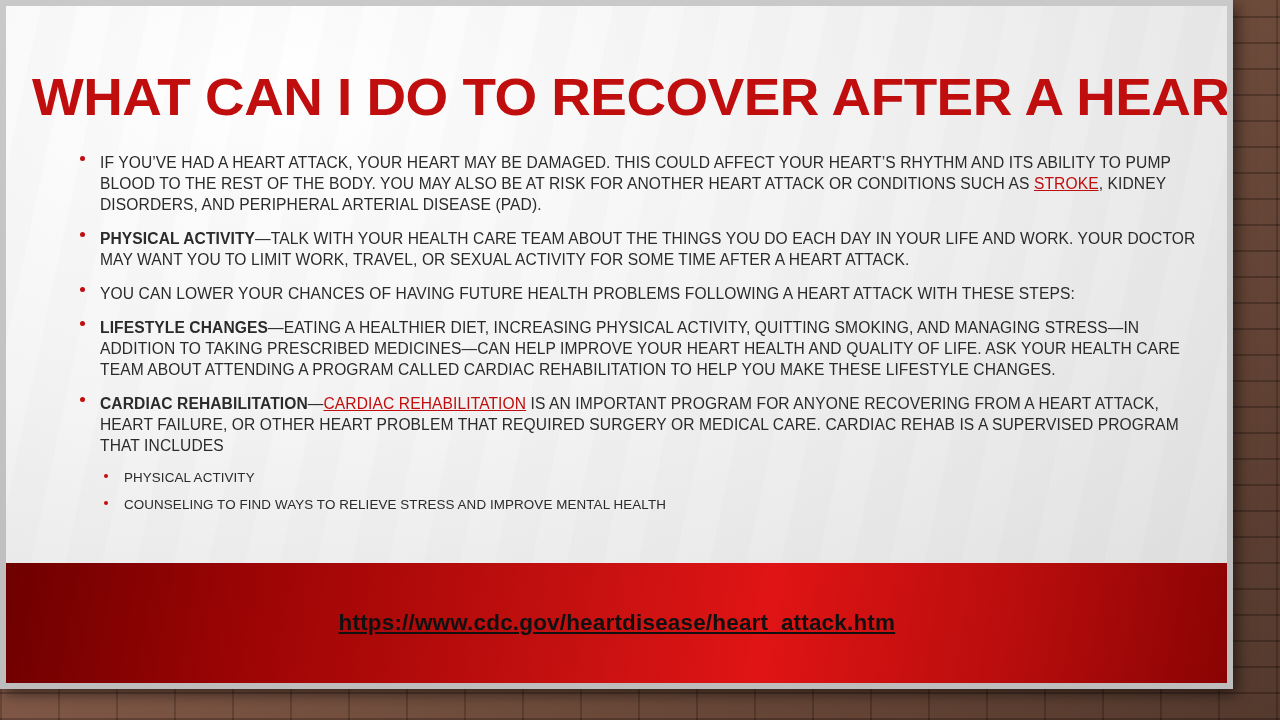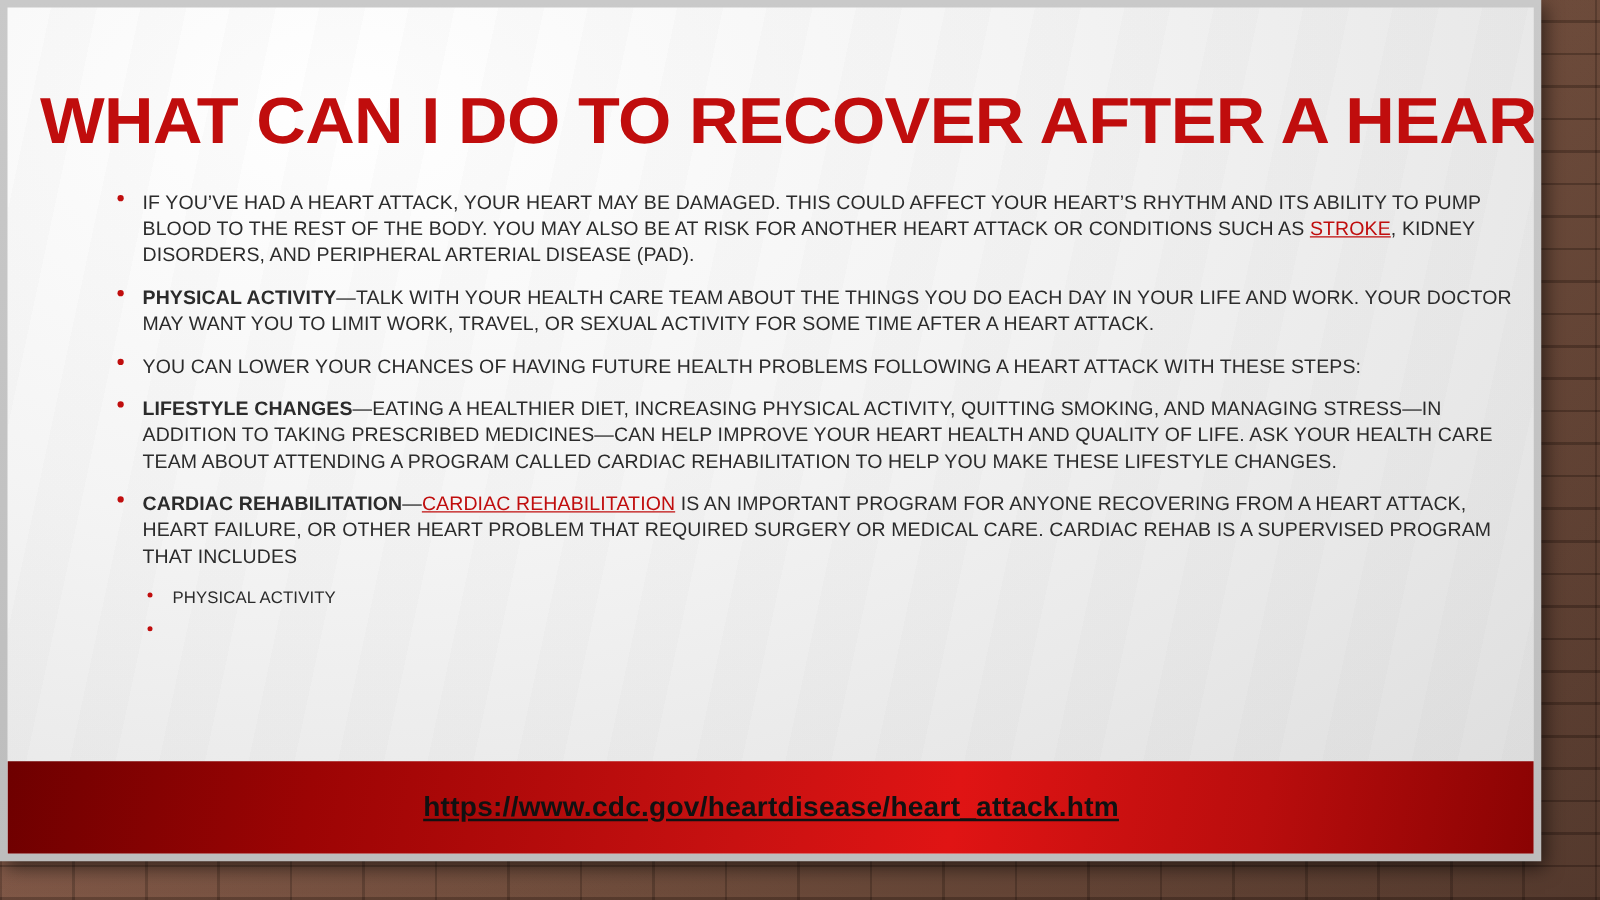--- a/index.html
+++ b/index.html
@@ -52,21 +52,21 @@
     font-size: 52px;
     line-height: 58px;
     letter-spacing: -0.5px;
     text-transform: uppercase;
     transform: scaleX(1.055);
     transform-origin: left center;
     white-space: nowrap;
   }
   .body {
     position: absolute;
-    left: 82px; top: 146px;
+    left: 68px; top: 146px;
     width: 1125px;
   }
   .bullet {
     position: relative;
     padding-left: 26px;
     margin-bottom: 13px;
     color: #2b2b2b;
     font-size: 15.6px;
     line-height: 21px;
     letter-spacing: 0.1px;
@@ -98,21 +98,21 @@
   .sub > .dot {
     position: absolute;
     left: 30px; top: 5px;
     width: 4px; height: 4px;
     border-radius: 50%;
     background: #c00d0d;
   }
   .footer-band {
     position: absolute;
     left: 0; bottom: 0;
-    width: 1221px; height: 74px;
+    width: 1221px; height: 120px;
     background: linear-gradient(100deg, #6e0000 0%, #9c0404 20%, #c81111 48%, #e01414 62%, #b90d0d 82%, #8a0303 100%);
     display: flex;
     align-items: center;
     justify-content: center;
   }
   .footer-url {
     color: #111;
     font-weight: 700;
     font-size: 22px;
     letter-spacing: 0.2px;
@@ -130,21 +130,21 @@
     <h1 class="title">WHAT CAN I DO TO RECOVER AFTER A HEART ATTACK?</h1>
 
     <div class="body" id="bullet-list">
         <div class="bullet"><span class="dot"></span><span>IF YOU’VE HAD A HEART ATTACK, YOUR HEART MAY BE DAMAGED. THIS COULD AFFECT YOUR HEART’S RHYTHM AND ITS ABILITY TO PUMP BLOOD TO THE REST OF THE BODY. YOU MAY ALSO BE AT RISK FOR ANOTHER HEART ATTACK OR CONDITIONS SUCH AS </span><a class="lnk" href="#">STROKE</a><span>, KIDNEY DISORDERS, AND PERIPHERAL ARTERIAL DISEASE (PAD).</span></div>
         <div class="bullet"><span class="dot"></span><b>PHYSICAL ACTIVITY</b><span>—TALK WITH YOUR HEALTH CARE TEAM ABOUT THE THINGS YOU DO EACH DAY IN YOUR LIFE AND WORK. YOUR DOCTOR MAY WANT YOU TO LIMIT WORK, TRAVEL, OR SEXUAL ACTIVITY FOR SOME TIME AFTER A HEART ATTACK.</span></div>
         <div class="bullet"><span class="dot"></span><span>YOU CAN LOWER YOUR CHANCES OF HAVING FUTURE HEALTH PROBLEMS FOLLOWING A HEART ATTACK WITH THESE STEPS:</span></div>
         <div class="bullet"><span class="dot"></span><b>LIFESTYLE CHANGES</b><span>—EATING A HEALTHIER DIET, INCREASING PHYSICAL ACTIVITY, QUITTING SMOKING, AND MANAGING STRESS—IN ADDITION TO TAKING PRESCRIBED MEDICINES—CAN HELP IMPROVE YOUR HEART HEALTH AND QUALITY OF LIFE. ASK YOUR HEALTH CARE TEAM ABOUT ATTENDING A PROGRAM CALLED CARDIAC REHABILITATION TO HELP YOU MAKE THESE LIFESTYLE CHANGES.</span></div>
         <div class="bullet"><span class="dot"></span><b>CARDIAC REHABILITATION</b><span>—</span><a class="lnk" href="#">CARDIAC REHABILITATION</a><span> IS AN IMPORTANT PROGRAM FOR ANYONE RECOVERING FROM A HEART ATTACK, HEART FAILURE, OR OTHER HEART PROBLEM THAT REQUIRED SURGERY OR MEDICAL CARE. CARDIAC REHAB IS A SUPERVISED PROGRAM THAT INCLUDES</span></div>
         <div class="sub-list">
           <div class="sub"><span class="dot"></span><span>PHYSICAL ACTIVITY</span></div>
-          <div class="sub"><span class="dot"></span></div>
+          <div class="sub"><span class="dot"></span><span>COUNSELING TO FIND WAYS TO RELIEVE STRESS AND IMPROVE MENTAL HEALTH</span></div>
         </div>
       </div>
 
     <div class="footer-band">
       <a class="footer-url" href="#">https://www.cdc.gov/heartdisease/heart_attack.htm</a>
     </div>
 
   </div>
 </div>
 

